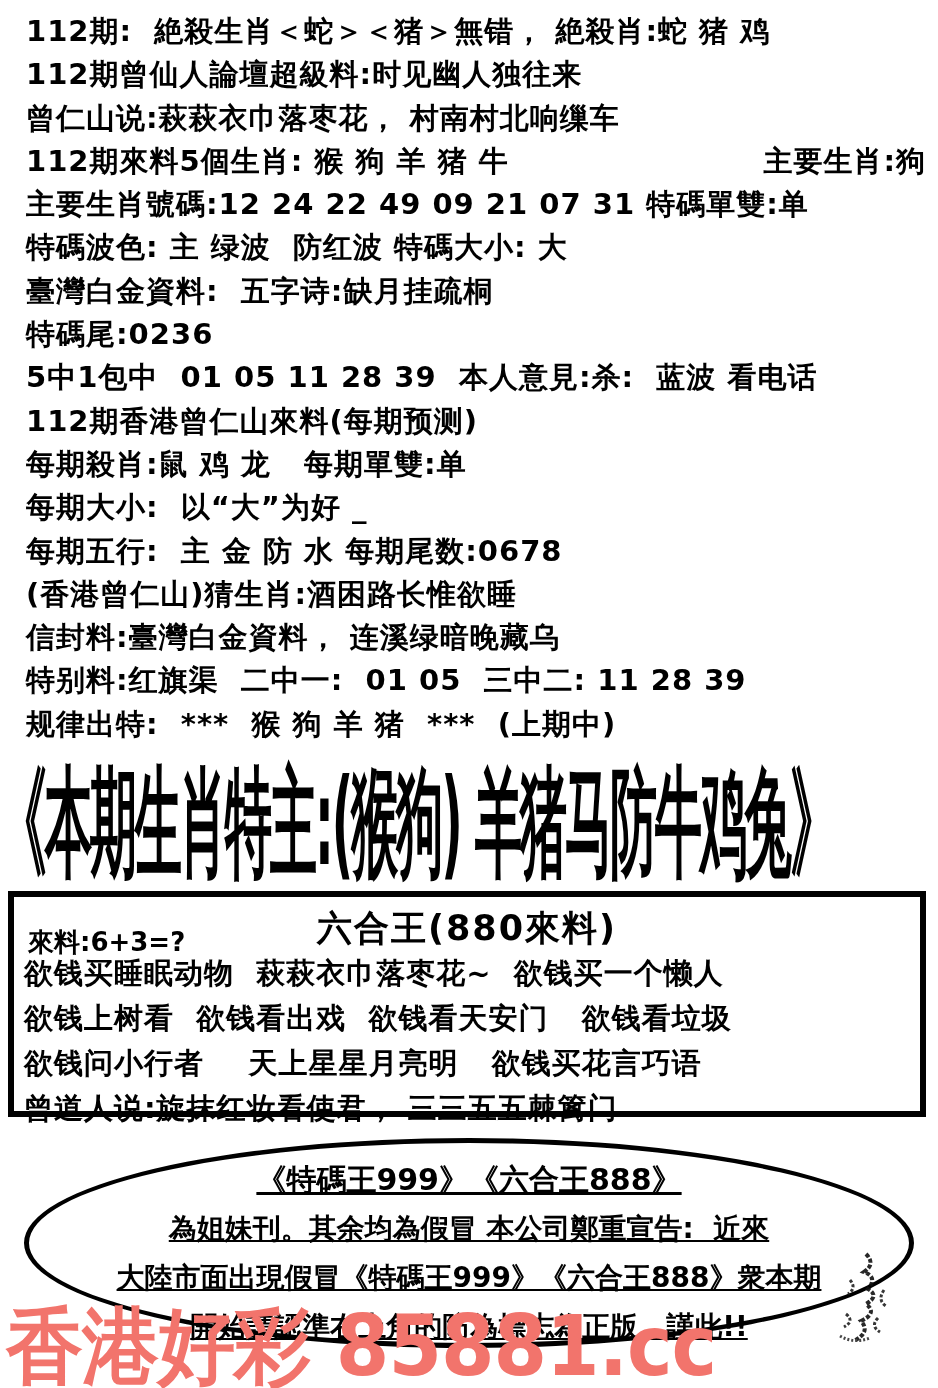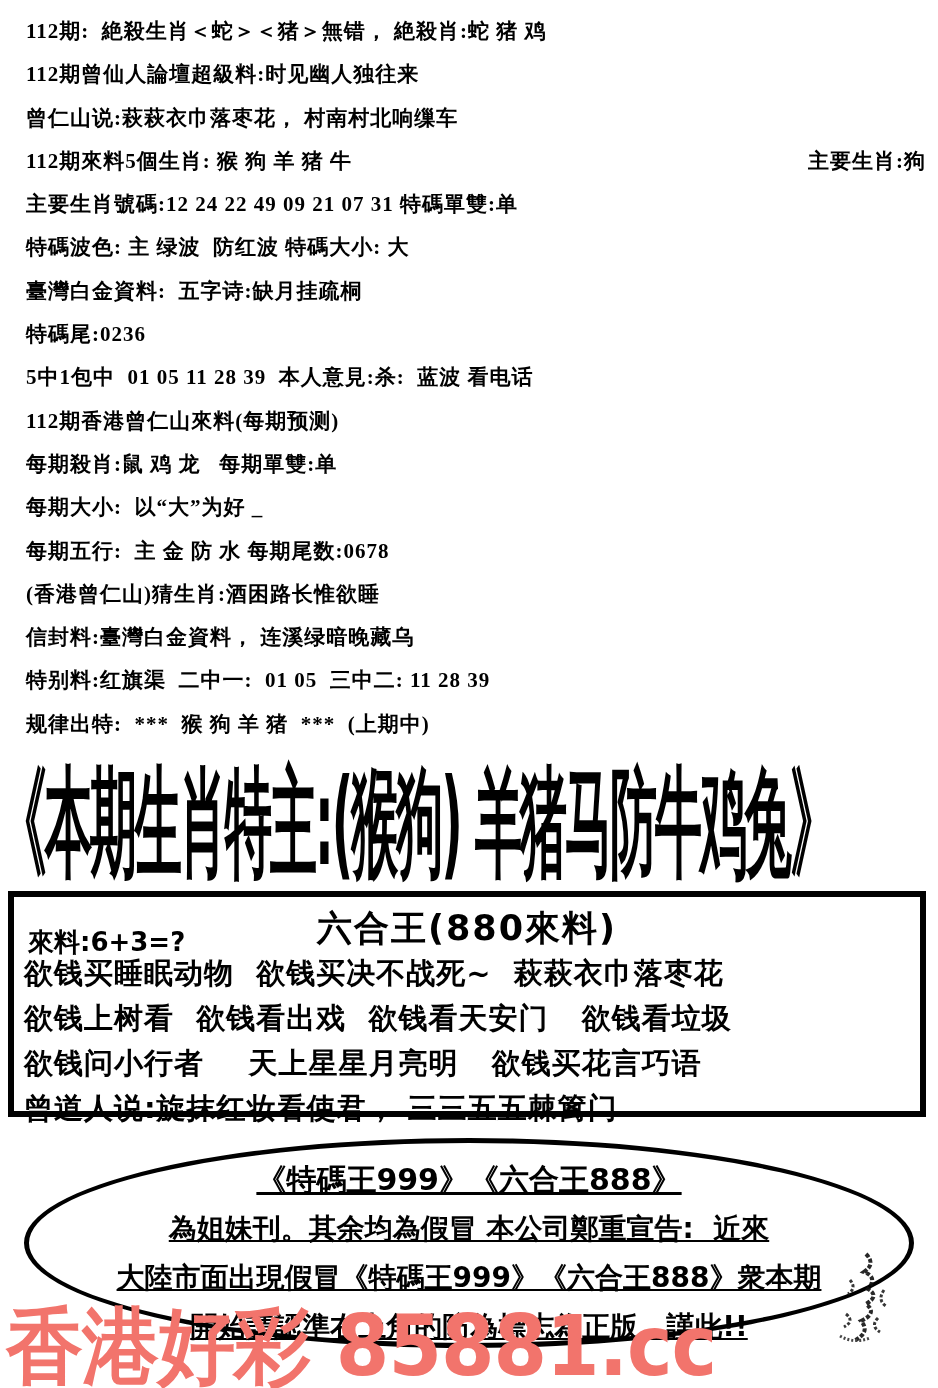--- a/index.html
+++ b/index.html
@@ -13,22 +13,22 @@
     -webkit-font-smoothing:none;
   }
   .doc{position:absolute;inset:0;}
   
   .main-lines{
     position:absolute;top:10px;left:26px;right:12px;
   }
   .line{
     display:flex;justify-content:space-between;align-items:baseline;
     height:43.3px;line-height:43.3px;
-    font-size:21px;font-weight:bold;
-    white-space:pre;letter-spacing:1px;font-family:Liberation Serif, serif;
+    font-size:29px;font-weight:bold;
+    white-space:pre;letter-spacing:1px;
   }
   
   .headline{
     position:absolute;top:744px;left:0;width:938px;height:142px;
     overflow:visible;
   }
   .headline span{
     display:inline-block;
     font-size:47px;font-weight:bold;letter-spacing:-2px;
     white-space:nowrap;
@@ -107,21 +107,21 @@
 
   <div class="headline">
     <span>《本期生肖特主:(猴狗) 羊猪马防牛鸡兔》</span>
   </div>
 
   <div class="king-box">
     <div class="title-row">
       <div class="box-title">六合王(880來料)</div>
       <div class="box-note">來料:6+3=?</div>
     </div>
-    <div class="box-line">欲钱买睡眠动物  欲钱买决不战死~  萩萩衣巾落枣花</div>
+    <div class="box-line">欲钱买睡眠动物  萩萩衣巾落枣花~  欲钱买一个懒人</div>
     <div class="box-line">欲钱上树看  欲钱看出戏  欲钱看天安门   欲钱看垃圾</div>
     <div class="box-line">欲钱问小行者    天上星星月亮明   欲钱买花言巧语</div>
     <div class="box-line">曾道人说:旋抹红妆看使君， 三三五五棘篱门</div>
   </div>
 
   <div class="oval">
     <div class="oval-line">《特碼王999》《六合王888》</div>
     <div class="oval-line">為姐妹刊。其余均為假冒 本公司鄭重宣告:  近來</div>
     <div class="oval-line">大陸市面出現假冒《特碼王999》《六合王888》衆本期</div>
     <div class="oval-line">開始請認準右上角的防為標志為正版。謹此!!</div>

